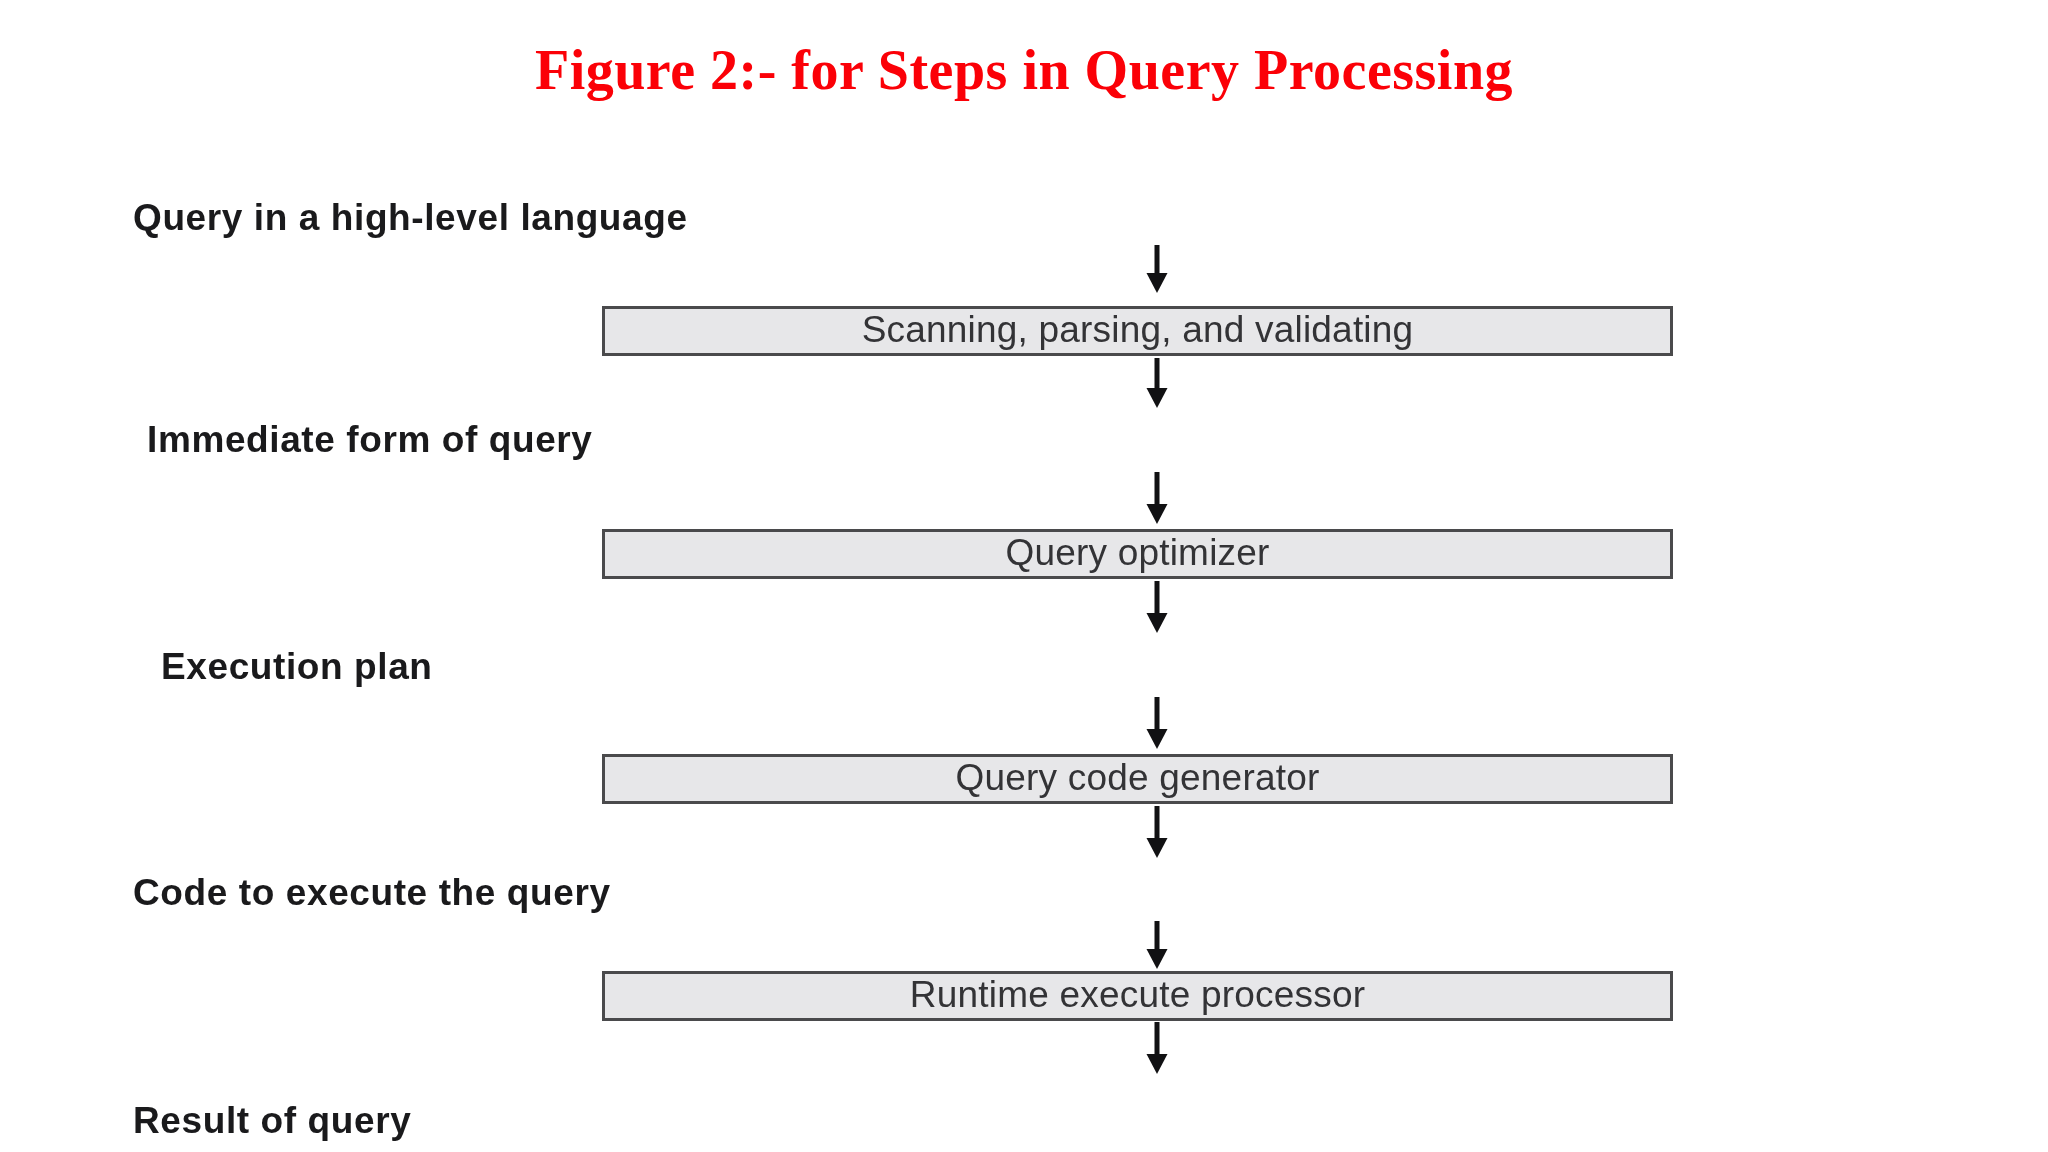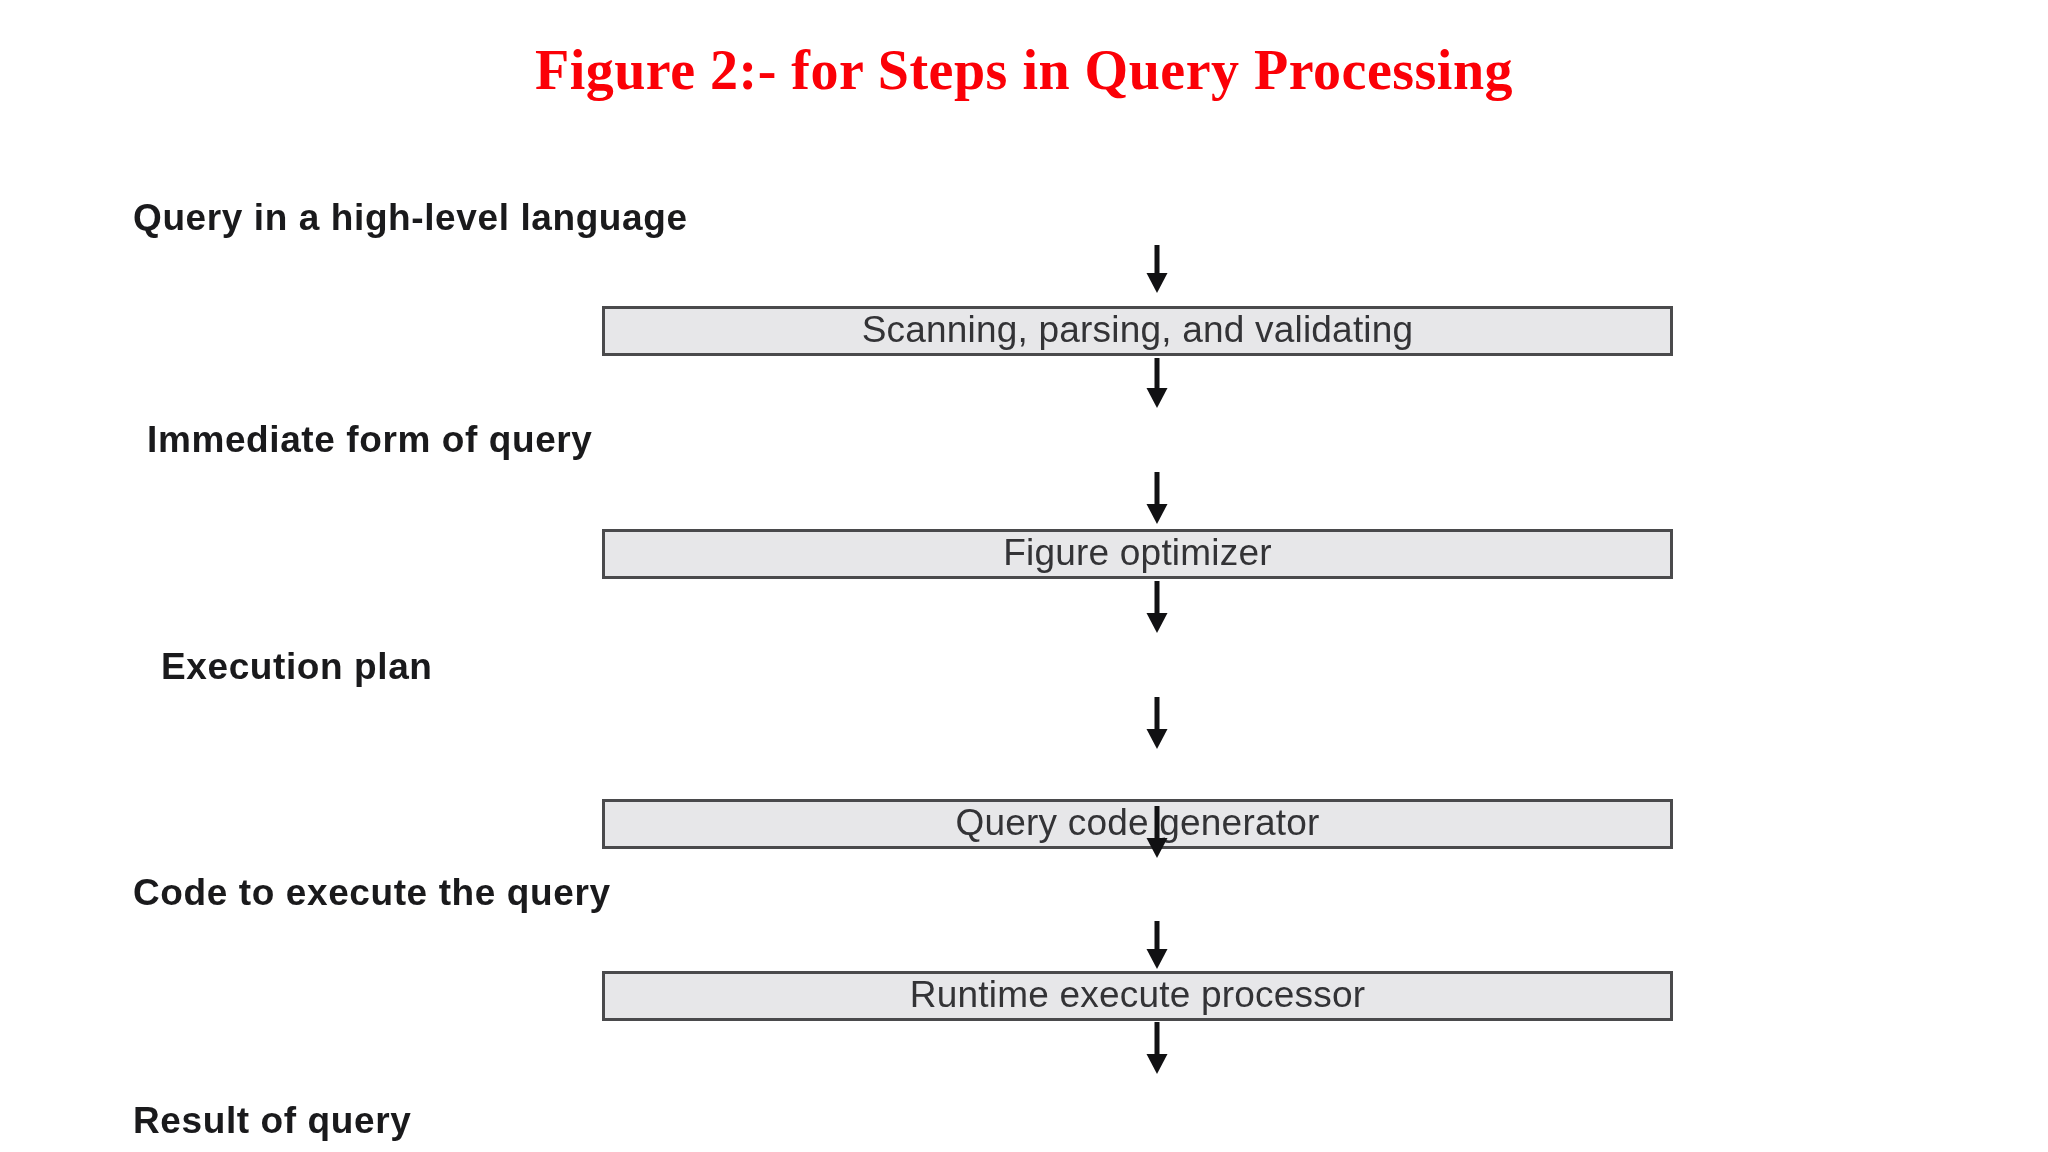--- a/index.html
+++ b/index.html
@@ -134,42 +134,42 @@
     </div>
 
     <div class="fc-arrow" style="top: 472px;">
       <svg width="22" height="52" viewBox="0 0 22 52">
         <rect x="8.5" y="0" width="5" height="34" fill="#111113"></rect>
         <polygon points="0.5,32 21.5,32 11,52" fill="#111113"></polygon>
       </svg>
     </div>
 
     <div class="fc-box" style="top: 529px;">
-      <span class="fc-box-label">Figure optimizer</span>
+      <span class="fc-box-label">Query optimizer</span>
     </div>
 
     <div class="fc-arrow" style="top: 581px;">
       <svg width="22" height="52" viewBox="0 0 22 52">
         <rect x="8.5" y="0" width="5" height="34" fill="#111113"></rect>
         <polygon points="0.5,32 21.5,32 11,52" fill="#111113"></polygon>
       </svg>
     </div>
 
     <div class="fc-label" style="top: 645px; margin-left: 28px;">
       <span>Execution plan</span>
     </div>
 
     <div class="fc-arrow" style="top: 697px;">
       <svg width="22" height="52" viewBox="0 0 22 52">
         <rect x="8.5" y="0" width="5" height="34" fill="#111113"></rect>
         <polygon points="0.5,32 21.5,32 11,52" fill="#111113"></polygon>
       </svg>
     </div>
 
-    <div class="fc-box" style="top: 754px; margin-top: 45px;">
+    <div class="fc-box" style="top: 754px;">
       <span class="fc-box-label">Query code generator</span>
     </div>
 
     <div class="fc-arrow" style="top: 806px;">
       <svg width="22" height="52" viewBox="0 0 22 52">
         <rect x="8.5" y="0" width="5" height="34" fill="#111113"></rect>
         <polygon points="0.5,32 21.5,32 11,52" fill="#111113"></polygon>
       </svg>
     </div>
 

